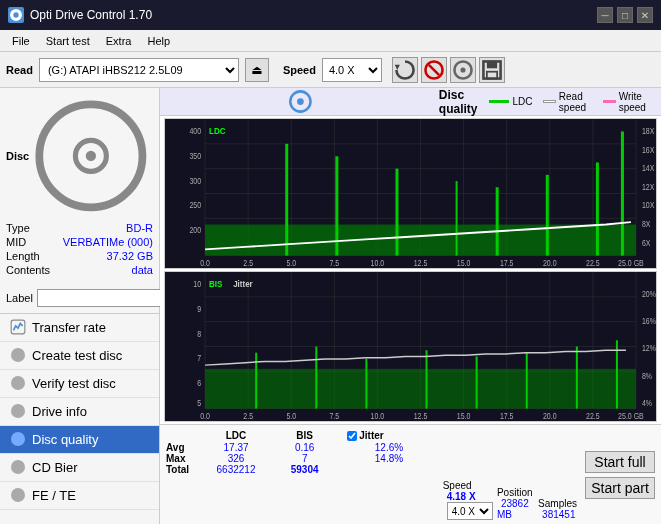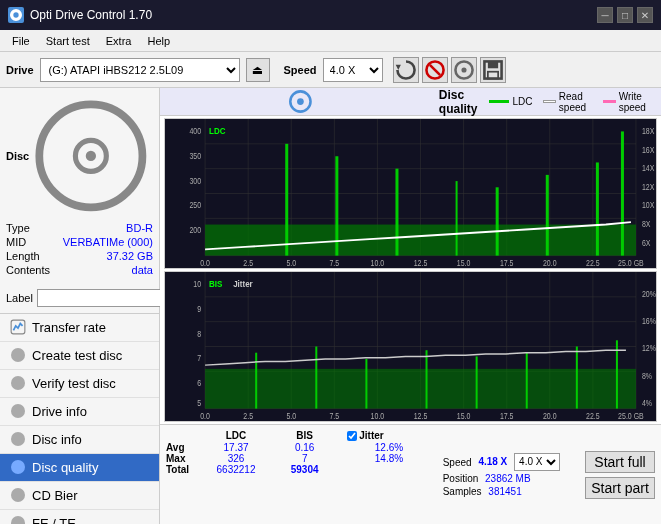--- a/index.html
+++ b/index.html
@@ -85,21 +85,21 @@
 </div>
 
 <div class="menubar">
   <span class="menu-item">File</span>
   <span class="menu-item">Start test</span>
   <span class="menu-item">Extra</span>
   <span class="menu-item">Help</span>
 </div>
 
 <div class="drivebar">
-  <span class="drive-label">Drive</span>
+  <span class="drive-label">Read</span>
   <select class="drive-select">
     <option>(G:) ATAPI iHBS212  2.5L09</option>
   </select>
   <div class="drive-eject">⏏</div>
   <span class="speed-label">Speed</span>
   <select class="speed-select">
     <option>4.0 X</option>
     <option>1.0 X</option>
     <option>2.0 X</option>
     <option>6.0 X</option>
@@ -190,26 +190,20 @@
         <div class="nav-icon">
           <div class="nav-circle"></div>
         </div>
         <span>Verify test disc</span>
       </div>
       <div class="nav-item">
         <div class="nav-icon">
           <div class="nav-circle"></div>
         </div>
         <span>Drive info</span>
-      </div>
-      <div class="nav-item">
-        <div class="nav-icon">
-          <div class="nav-circle"></div>
-        </div>
-        <span>Disc info</span>
       </div>
       <div class="nav-item active">
         <div class="nav-icon">
           <div class="nav-circle"></div>
         </div>
         <span>Disc quality</span>
       </div>
       <div class="nav-item">
         <div class="nav-icon">
           <div class="nav-circle"></div>
@@ -423,21 +417,21 @@
               <td style="font-weight:bold;">Total</td>
               <td style="text-align:center; color:#0000ff;">6632212</td>
               <td style="text-align:center; color:#0000ff;font-weight:bold;">59304</td>
               <td></td>
               <td></td>
             </tr>
           </tbody>
         </table>
       </div>
 
-      <div style="flex:1; font-size:10px; display:flex; flex-direction:column; gap:2px; justify-content:center;">
+      <div style="flex:1; font-size:10px; display:flex; flex-direction:row; gap:2px; justify-content:center;align-items:flex-end;">
         <div>
           <span>Speed</span>
           <span style="color:#0000ff; font-weight:bold; margin-left:4px;">4.18 X</span>
           <select style="height:18px; font-size:10px; border:1px solid #999; background:white; margin-left:4px;">
             <option>4.0 X</option>
           </select>
         </div>
         <div>
           <span>Position</span>
           <span style="color:#0000ff; margin-left:4px;">23862 MB</span>

